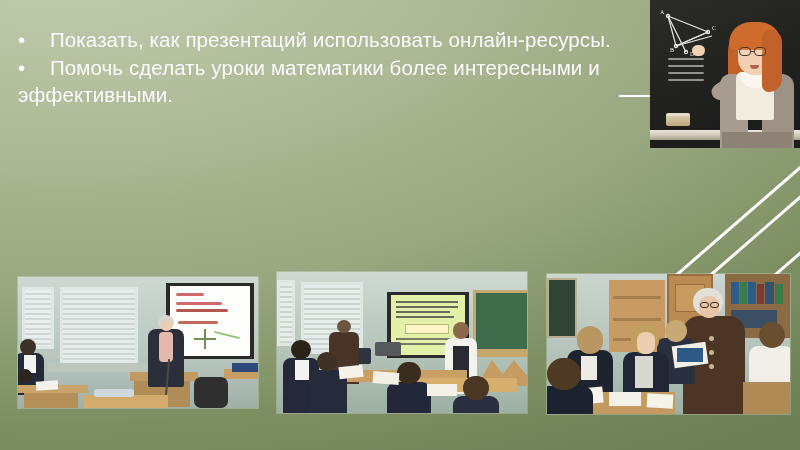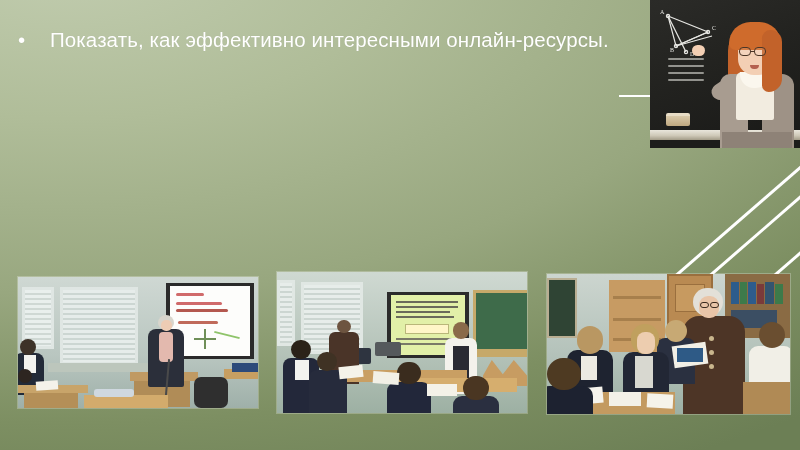--- a/index.html
+++ b/index.html
@@ -268,21 +268,22 @@
   .p3-pap1   { position:absolute; left:22px; top:114px;width:34px; height:16px; background:#f6f4ec; transform:rotate(-5deg);}
   .p3-pap2   { position:absolute; left:62px; top:118px;width:32px; height:14px; background:#f3f1e8;}
   .p3-pap3   { position:absolute; left:100px;top:120px;width:26px; height:14px; background:#f5f3ea; transform:rotate(3deg);}
 </style>
 </head>
 <body>
 
 <div id="slide">
 
   <div class="bullets">
-    <span class="bullet-line"><span class="bl-mark">•</span><span>Показать, как эффективно интересными онлайн-ресурсы.</span></span>
+    <span class="bullet-line"><span class="bl-mark">•</span><span>Показать, как презентаций использовать онлайн-ресурсы.</span></span>
+    <span class="bullet-line"><span class="bl-mark">•</span><span>Помочь сделать уроки математики более интересными и эффективными.</span></span>
   </div>
 
   <div class="deco-short"></div>
 
   <div class="deco-diag">
     <i></i>
     <i></i>
     <i></i>
   </div>
 

